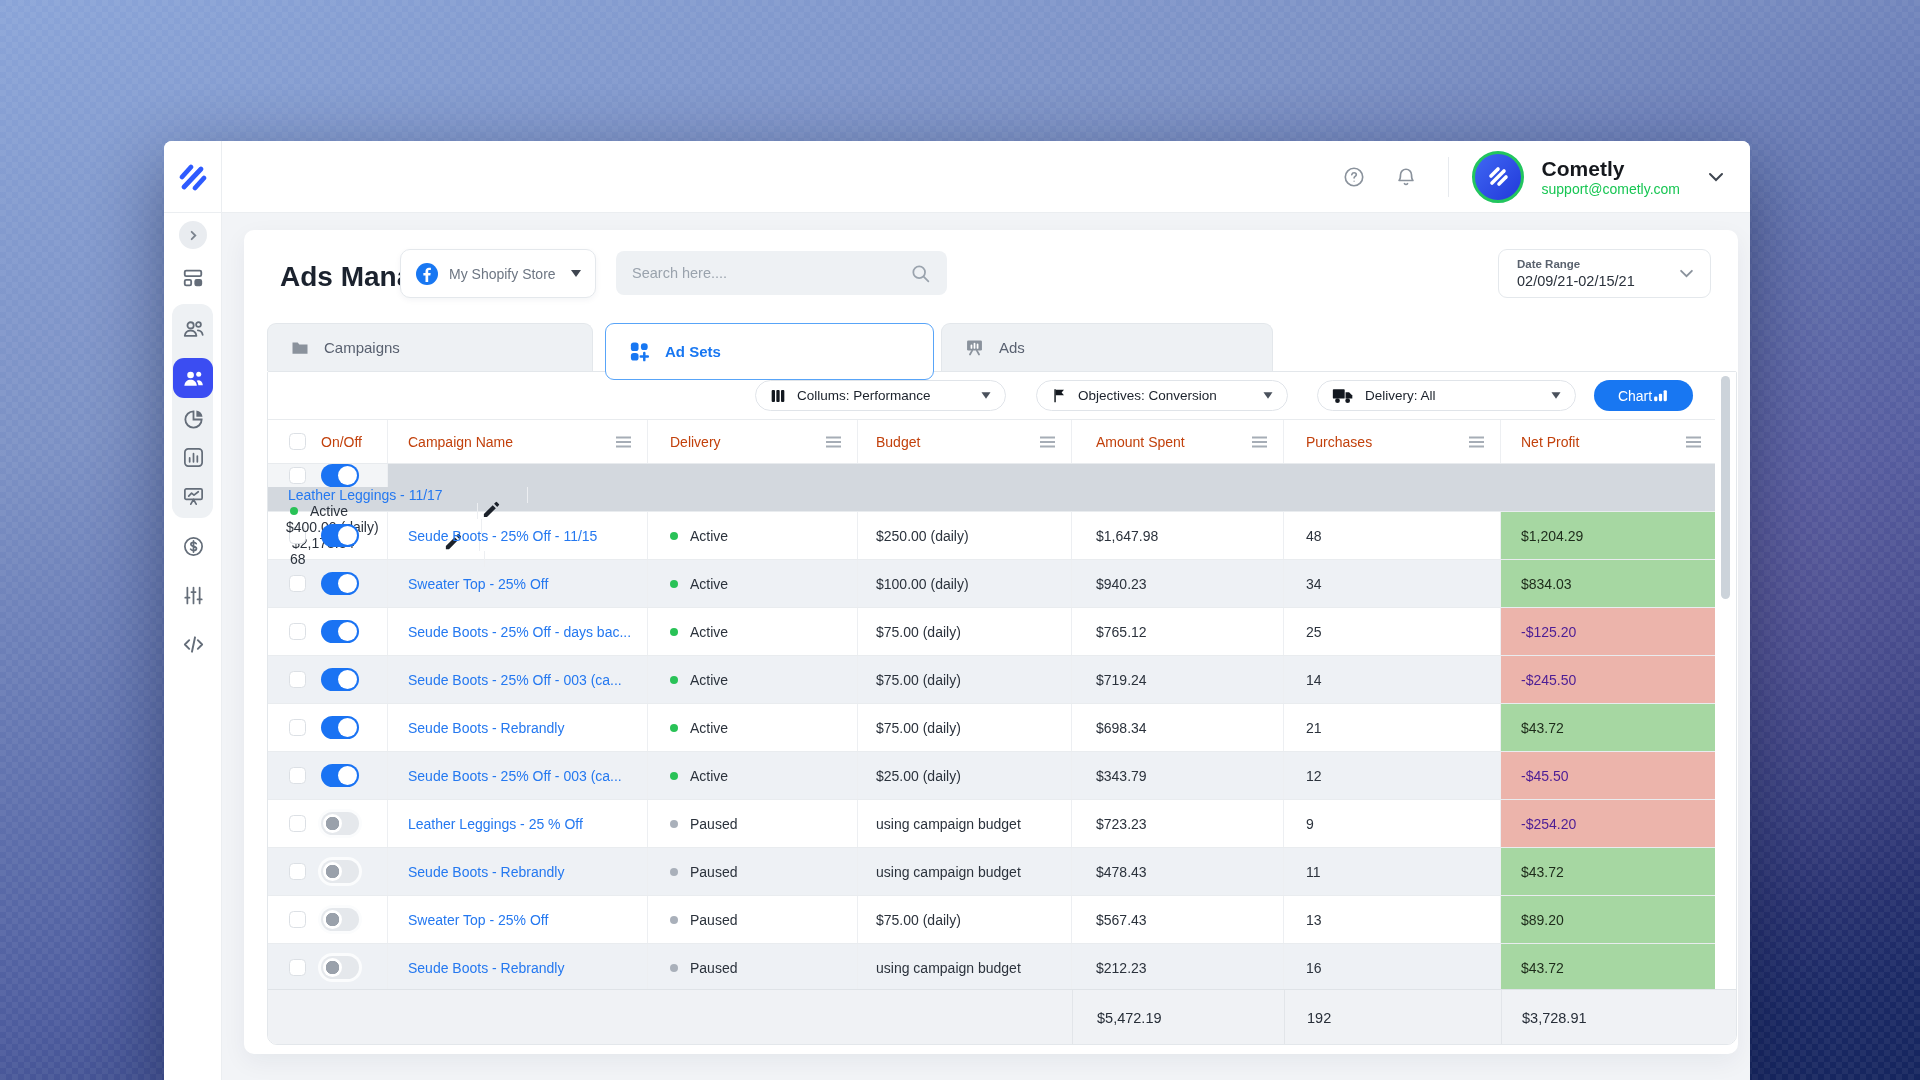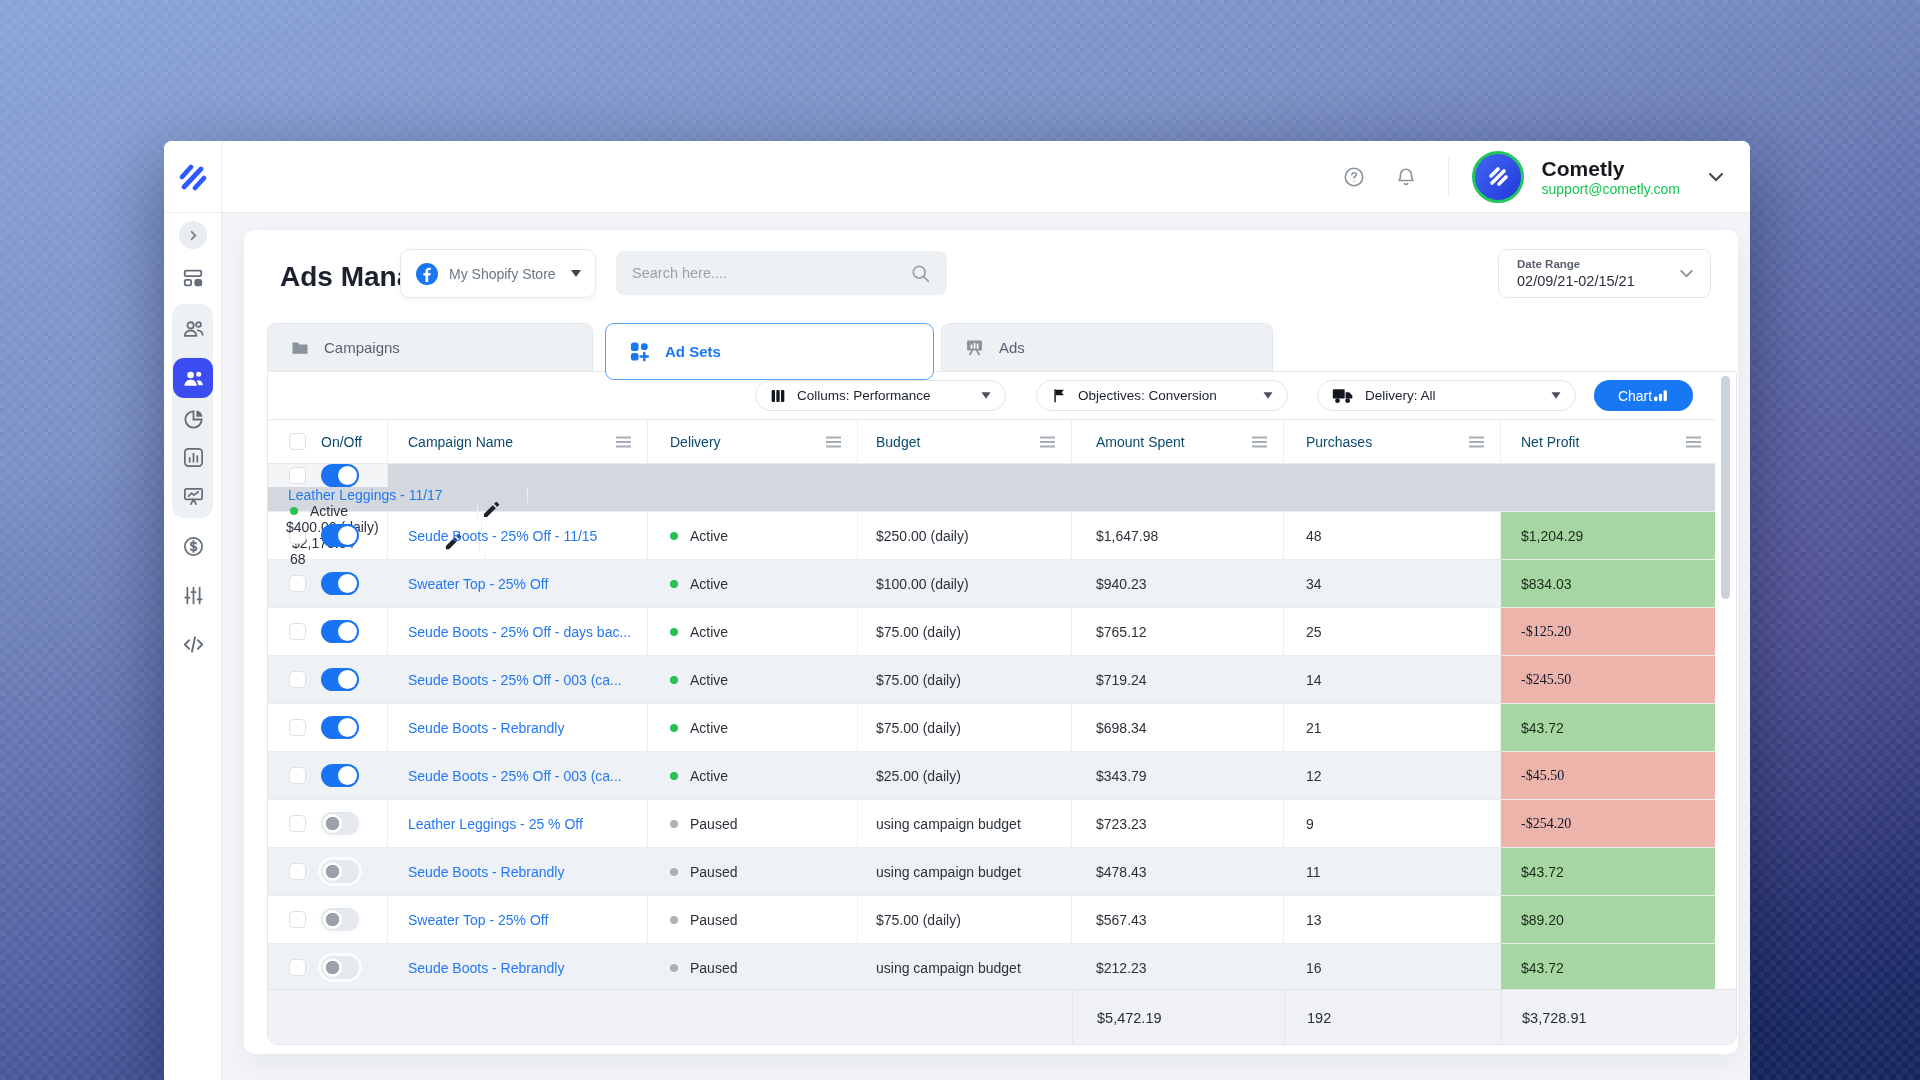--- a/index.html
+++ b/index.html
@@ -74,21 +74,21 @@
     display:flex; align-items:center; padding:0 14px; gap:11px; font-size:13.5px; color:#1b212b; cursor:pointer; }
   .fbtn .tri-down { border-top-color:#4a515c; transform:scale(0.9); margin-left:auto; }
   .f-collums { left:487px; width:251px; }
   .f-objectives { left:768px; width:252px; }
   .f-delivery { left:1049px; width:259px; }
   .chart-btn { position:absolute; left:1326px; top:8px; width:99px; height:31px; background:#1877f2; border-radius:16px;
     display:flex; align-items:center; justify-content:center; gap:0; color:#fff; font-size:14px; cursor:pointer; }
 
   .thead { position:absolute; left:0; top:47px; width:1449px; height:45px; display:flex; background:#fff;
     border-top:1px solid #e8ebee; border-bottom:1px solid #e8ebee; }
-  .thead .cell { display:flex; align-items:center; font-size:14px; color:#0c4a6e; position:relative; }
+  .thead .cell { display:flex; align-items:center; font-size:14px; color:#c2410c; position:relative; }
   .hamb { position:absolute; right:16px; width:15px; height:2px; background:#a6adb6; box-shadow:0 -4.5px 0 #a6adb6, 0 4.5px 0 #a6adb6; }
 
   .c0 { width:120px; } .c1 { width:260px; } .c2 { width:210px; } .c3 { width:214px; }
   .c4 { width:212px; } .c5 { width:217px; } .c6 { width:216px; }
   .cell { border-right:1px solid #edeff2; height:100%; }
   .cell.c6 { border-right:none; }
 
   .rows { position:absolute; left:0; top:92px; width:1449px; height:525px; overflow:hidden; }
   .trow { display:flex; height:48px; border-bottom:1px solid #e9ecef; background:#fff; }
   .trow.stripe { background:#eef1f5; }
@@ -96,21 +96,21 @@
   .trow.selected .c0 { background:#f3f5f7; }
   .trow .cell { display:flex; align-items:center; font-size:14px; color:#2b323c; }
   .c0 { padding-left:21px; gap:15px; display:flex; align-items:center; }
   .trow .c1 { padding-left:20px; position:relative; }
   .trow .c2 { padding-left:22px; gap:12px; }
   .trow .c3 { padding-left:18px; position:relative; }
   .trow .c4 { padding-left:24px; }
   .trow .c5 { padding-left:22px; }
   .trow .c6 { padding-left:20px; }
   .trow .c6.pos { background:#a6d7a2; color:#1d2b1a; }
-  .trow .c6.neg { background:#ecb4ab; color:#0f172a;font-family:Liberation Serif, serif; }
+  .trow .c6.neg { background:#ecb4ab; color:#4c1d95; }
 
   .camp-link { color:#2478f0; text-decoration:none; cursor:pointer; white-space:nowrap; }
   .dot { width:8px; height:8px; border-radius:50%; }
   .dot.active { background:#29c257; } .dot.paused { background:#a9b0ba; }
 
   .checkbox { width:17px; height:17px; border:1.5px solid #dce0e5; border-radius:4.5px; background:#fff; cursor:pointer; flex:none; }
   .toggle { width:38px; height:23px; border-radius:12px; position:relative; cursor:pointer; flex:none; }
   .toggle.on { background:#1a73f3; }
   .toggle.on::after { content:""; position:absolute; right:2px; top:2px; width:19px; height:19px; border-radius:50%; background:#fff; }
   .toggle.off { background:#e5e8ec; box-shadow:0 0 0 3px #fbfcfd; }

